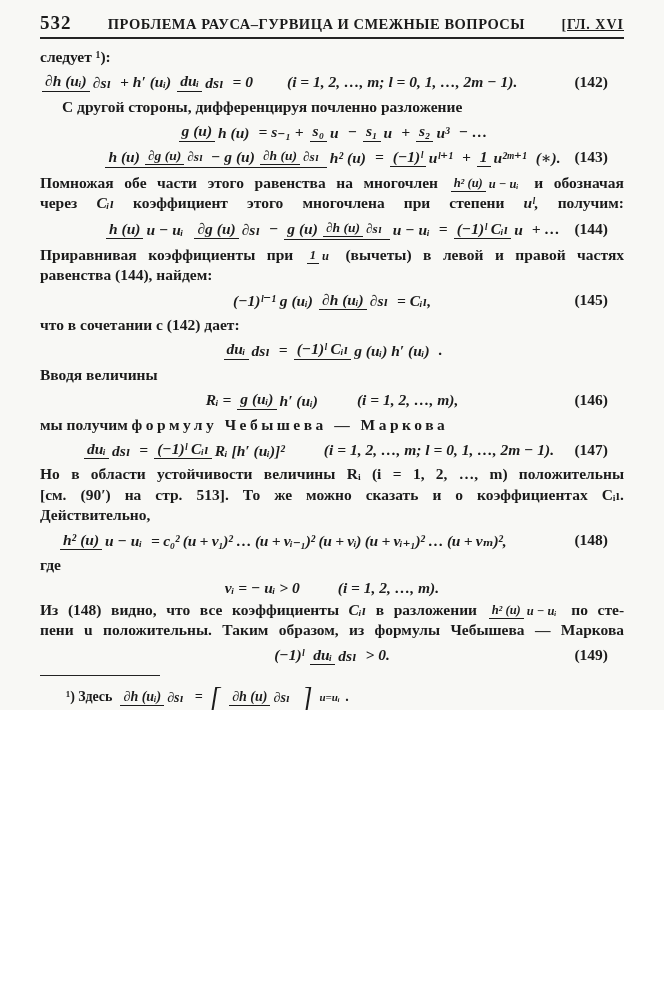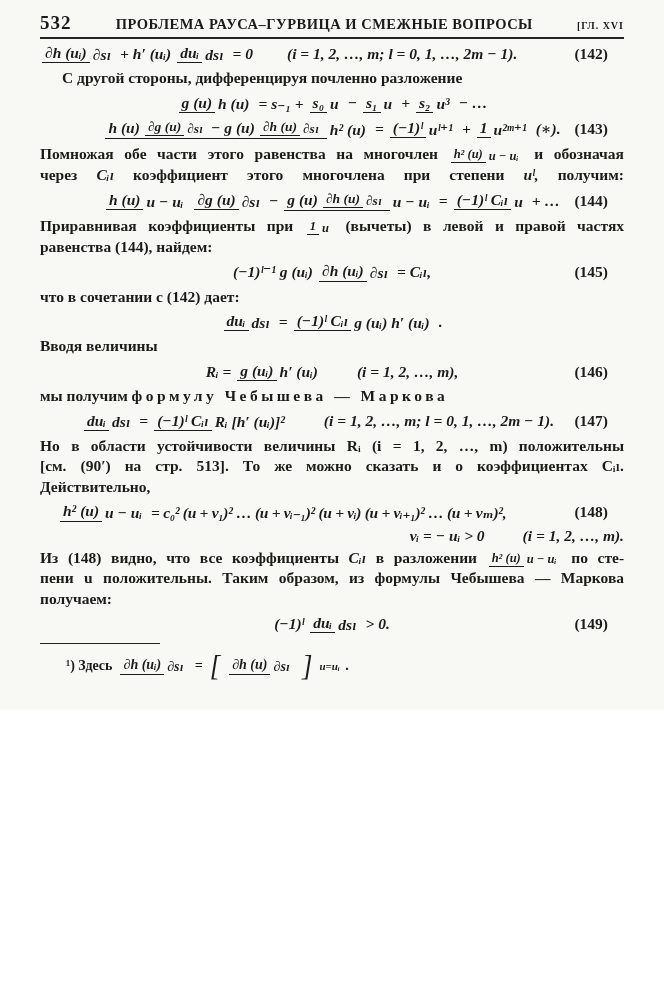--- a/index.html
+++ b/index.html
@@ -6,21 +6,21 @@
   .page{
     width:664px;height:710px;background:#f8f8f5;overflow:hidden;
     font-family:"Liberation Serif","DejaVu Serif","DejaVu Sans",serif;
     color:#1b1b1b;font-weight:600;position:relative;
   }
   .content{padding:12px 40px 0 40px;}
   
   .hdr{display:flex;align-items:baseline;font-size:15px;}
   .hdr .pn{font-size:19px;letter-spacing:1px;}
   .hdr .rt{flex:1;text-align:center;font-weight:700;font-size:14.5px;letter-spacing:.5px;}
-  .hdr .ch{font-weight:700;font-size:10px;letter-spacing:1px;}
+  .hdr .ch{font-weight:700;font-size:14px;letter-spacing:1px;text-decoration:underline;}
   .hrule{border-top:2.2px solid #232323;margin-top:3px;}
   
   .p{font-size:15.5px;line-height:1.32;text-align:justify;margin:0;}
   .mt8{margin-top:8px;} .mt2{margin-top:2px;}
   .ind{text-indent:22px;}
   .jline{text-align:justify;text-align-last:justify;}
   .mv{font-style:italic;}
   
   .eq{position:relative;display:flex;align-items:center;font-size:15.5px;font-style:italic;margin:5px 0;}
   .eq.center{justify-content:center;}
@@ -48,20 +48,21 @@
 <div class="page">
   <div class="content">
 
     <div class="hdr">
       <span class="pn">532</span>
       <span class="rt">ПРОБЛЕМА РАУСА–ГУРВИЦА И СМЕЖНЫЕ ВОПРОСЫ</span>
       <span class="ch">[ГЛ. XVI</span>
     </div>
     <div class="hrule"></div>
 
+    <div class="p mt8">следует ¹):</div>
 
     <div class="eq">
       <span class="row">
         <span class="fr">
             <span class="fr-n">∂h (uᵢ)</span>
             <span class="fr-d">∂sₗ</span>
           </span>
         <span>+</span>
         <span>h′ (uᵢ)</span>
         <span class="fr">
@@ -263,40 +264,40 @@
       <span class="row">
         <span class="fr">
             <span class="fr-n">h² (u)</span>
             <span class="fr-d">u − uᵢ</span>
           </span>
         <span style="letter-spacing:-0.3px;">= c₀² (u + v₁)² … (u + vᵢ₋₁)² (u + vᵢ) (u + vᵢ₊₁)² … (u + vₘ)²,</span>
       </span>
       <span class="tag">(148)</span>
     </div>
 
-
-    <div class="eq center" style="margin:3px 0;justify-content:flex-end;">
+    <div class="p">где</div>
+
+    <div class="eq center" style="margin:3px 0;">
       <span class="row">
         <span>vᵢ = − uᵢ &gt; 0</span>
         <span class="cond">(i = 1, 2, …, m).</span>
       </span>
     </div>
 
     <div class="p jline">
       <span>Из (148) видно, что все коэффициенты</span>
       <span class="mv">Cᵢₗ</span>
       <span>в разложении</span>
       <span class="fr small mv">
           <span class="fr-n">h² (u)</span>
           <span class="fr-d">u − uᵢ</span>
         </span>
       <span>по сте-</span>
     </div>
     <div class="p jline">пени u положительны. Таким образом, из формулы Чебышева — Маркова</div>
-    <div class="p">получаем:</div>
 
     <div class="eq center">
       <span class="row">
         <span>(−1)ˡ</span>
         <span class="fr">
             <span class="fr-n">duᵢ</span>
             <span class="fr-d">dsₗ</span>
           </span>
         <span>&gt; 0.</span>
       </span>

